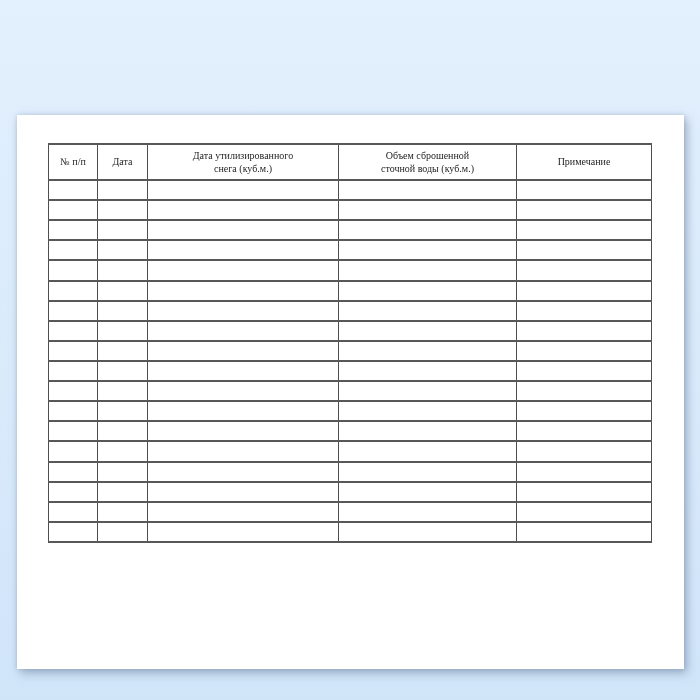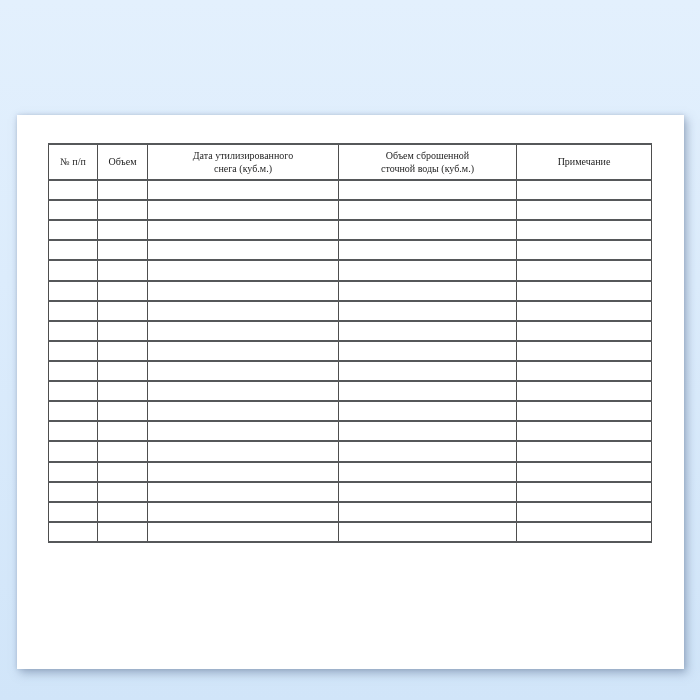--- a/index.html
+++ b/index.html
@@ -78,21 +78,21 @@
       <colgroup>
         <col class="col-num">
         <col class="col-date">
         <col class="col-snow">
         <col class="col-water">
         <col class="col-note">
       </colgroup>
       <thead>
         <tr>
           <th>№ п/п</th>
-          <th>Объем</th>
+          <th>Дата</th>
           <th>Дата утилизированного
 снега (куб.м.)</th>
           <th>Объем сброшенной
 сточной воды (куб.м.)</th>
           <th>Примечание</th>
         </tr>
       </thead>
       <tbody>
           <tr>
             <td></td>

